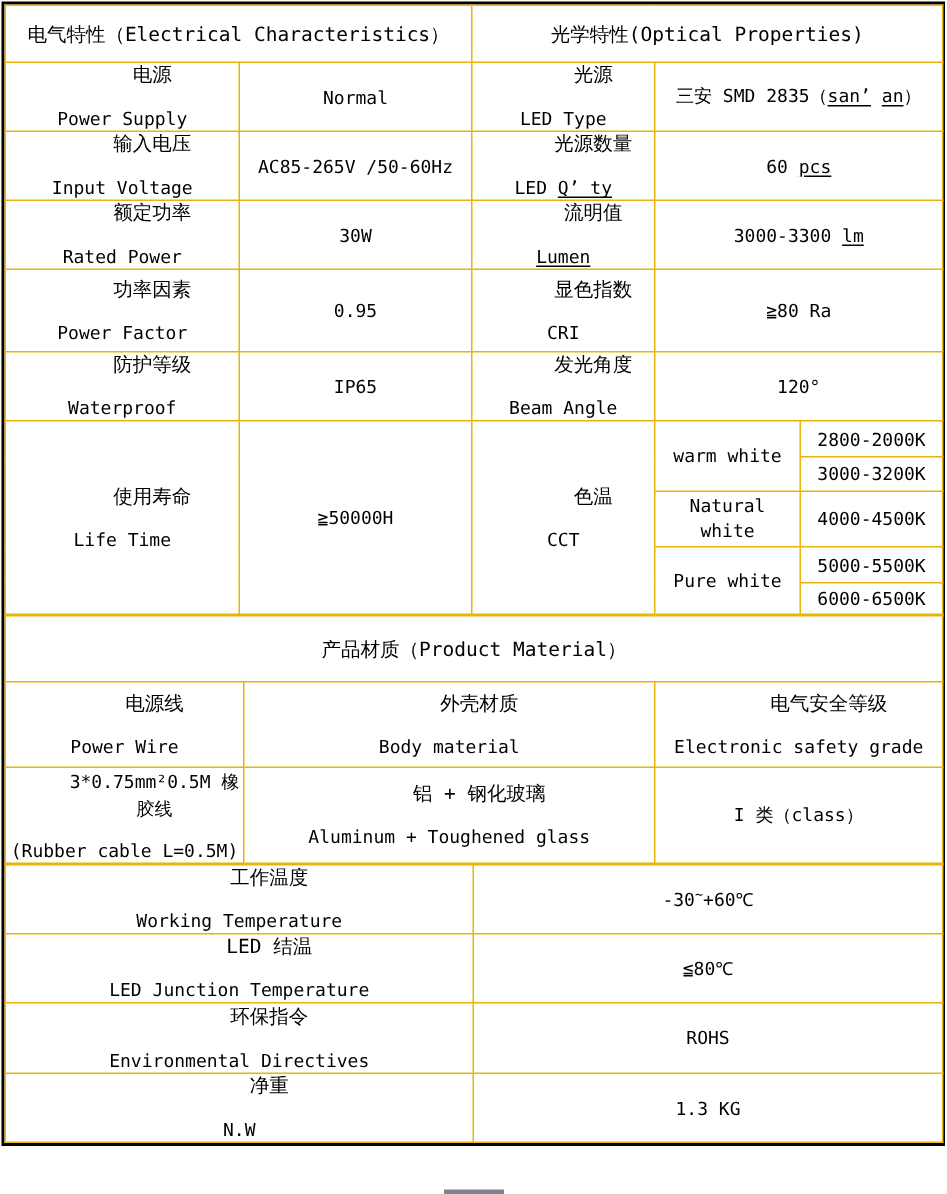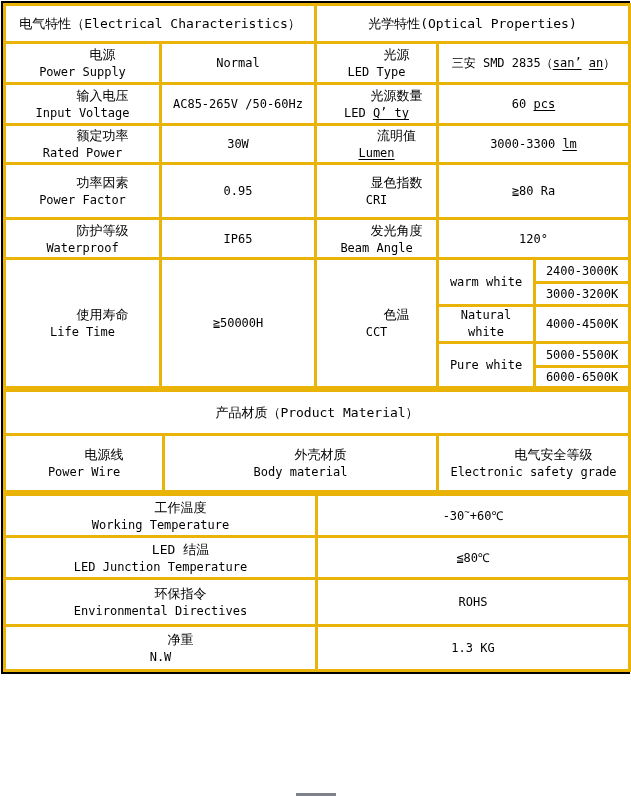--- a/index.html
+++ b/index.html
@@ -4,26 +4,26 @@
 <style>
   html,body { margin:0; padding:0; }
   body {
     width:631px; height:796px; background:#ffffff; color:#000000;
     font-family:"DejaVu Sans Mono","Liberation Mono",monospace;
     position:relative; overflow:hidden;
   }
   .sheet { width:625px; margin:1px 0 0 1px; border:2px solid #000; }
   table { border-collapse:collapse; table-layout:fixed; width:625px; }
   td, th {
-    border:3px solid #eab308; text-align:center; vertical-align:middle;
+    border:1px solid #eab308; text-align:center; vertical-align:middle;
     padding:0; font-weight:normal; font-size:12px; overflow:hidden;
   }
   .hdr { font-size:13px; }
   .cn { display:block; font-size:13px; line-height:18px;padding-left:40px; }
-  .en { display:block; font-size:12px; line-height:16px; }
+  .en { display:block; font-size:12px; line-height:16px;margin-top:11px; }
   .sq {
     text-decoration-line:underline; text-decoration-style:wavy;
     text-decoration-color:#ff0000; text-decoration-thickness:1px;
     text-underline-offset:2px;
     text-decoration:underline;
   }
   .wrapcell { padding:0 10px; line-height:17px; }
   .sup { vertical-align:super; font-size:9px; }
   .scroll-thumb {
     position:absolute; left:296px; top:793px; width:40px; height:3px;
@@ -118,21 +118,21 @@
       <td rowspan="5">
         <span class="cn">使用寿命</span>
         <span class="en">Life Time</span>
       </td>
       <td rowspan="5">≧50000H</td>
       <td rowspan="5">
         <span class="cn">色温</span>
         <span class="en">CCT</span>
       </td>
       <td rowspan="2">warm white</td>
-      <td>2400-3000K</td>
+      <td>2800-2000K</td>
     </tr>
     <tr style="height:23px">
       <td>3000-3200K</td>
     </tr>
     <tr style="height:37px">
       <td class="wrapcell">Natural white</td>
       <td>4000-4500K</td>
     </tr>
     <tr style="height:24px">
       <td rowspan="2">Pure white</td>
@@ -161,20 +161,31 @@
       </td>
       <td>
         <span class="cn">外壳材质</span>
         <span class="en">Body material</span>
       </td>
       <td>
         <span class="cn">电气安全等级</span>
         <span class="en">Electronic safety grade</span>
       </td>
     </tr>
+    <tr style="height:58px">
+      <td>
+        <span class="cn" style="font-size:12px">3*0.75mm²0.5M 橡胶线</span>
+        <span class="en">(Rubber cable L=0.5M)</span>
+      </td>
+      <td>
+        <span class="cn">铝 + 钢化玻璃</span>
+        <span class="en">Aluminum + Toughened glass</span>
+      </td>
+      <td>I 类（class）</td>
+    </tr>
     </tbody>
   </table>
 
   <table>
     <colgroup>
       <col style="width:312px">
         <col style="width:313px">
     </colgroup>
     <tbody>
     <tr style="height:42px">

